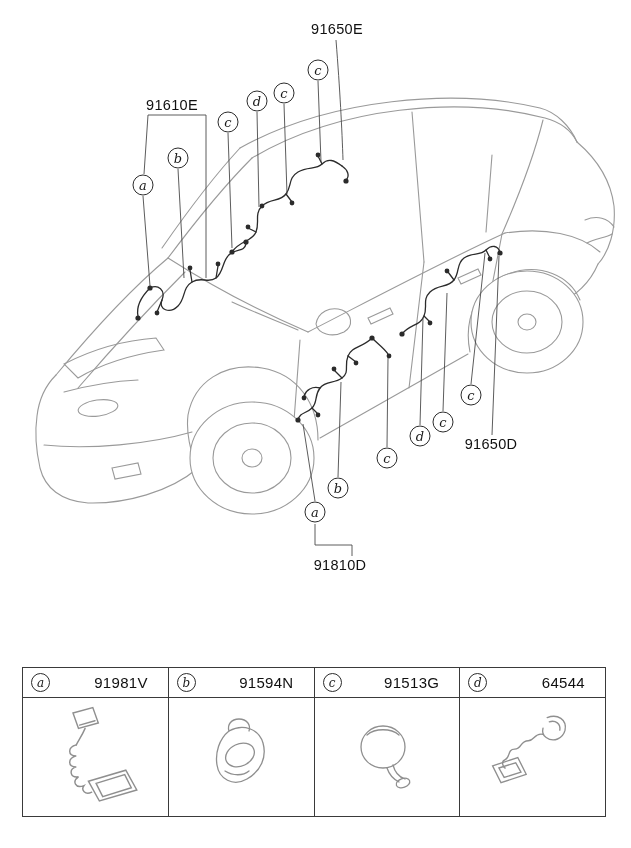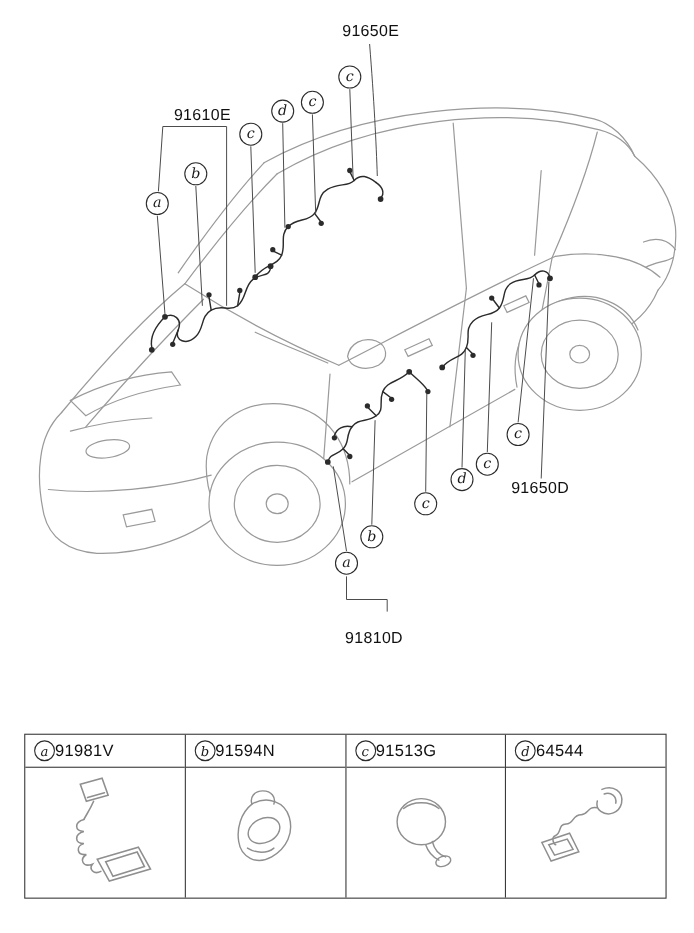--- a/index.html
+++ b/index.html
@@ -28,21 +28,21 @@
   .legend-header{
     height:30px;flex:0 0 30px;border-bottom:1.2px solid #3a3a3a;
     display:flex;align-items:center;padding:0 8px;box-sizing:border-box;
   }
   .legend-letter{
     width:19px;height:19px;flex:0 0 19px;border:1.1px solid #2b2b2b;border-radius:50%;
     box-sizing:border-box;display:flex;align-items:center;justify-content:center;
     font:italic 12px "DejaVu Serif",serif;color:#1a1a1a;background:#fff;
   }
   .legend-part{
-    flex:1;text-align:left;font-size:15px;color:#101010;
+    flex:1;text-align:right;font-size:15px;color:#101010;
     padding-right:12px;letter-spacing:.3px;
   }
   .legend-body{flex:1;display:flex;align-items:center;justify-content:center;}
 </style>
 </head>
 <body>
 
 <div class="page">
 
   <svg class="diagram-art" width="631" height="660" viewBox="0 0 631 660">
@@ -177,23 +177,23 @@
       <path d="M443,411 L447,293"></path>
       <path d="M471,384 L485,253"></path>
 
       <path d="M315,545 L352,545 M315,545 L315,524 M352,545 L352,556"></path>
 
       <path d="M492,435 L499,256"></path>
     </g>
   </svg>
 
   <div class="part-label" style="left:337px;top:21px;">91650E</div>
-  <div class="part-label" style="left:184px;top:97px;">91610E</div>
+  <div class="part-label" style="left:172px;top:97px;">91610E</div>
   <div class="part-label" style="left:491px;top:436px;text-align:right;">91650D</div>
-  <div class="part-label" style="left:340px;top:557px;margin-top:16px;">91810D</div>
+  <div class="part-label" style="left:340px;top:557px;">91810D</div>
 
   <div class="callout" style="left:143px;top:185px;">a</div>
   <div class="callout" style="left:178px;top:158px;">b</div>
   <div class="callout" style="left:228px;top:122px;">c</div>
   <div class="callout" style="left:257px;top:101px;">d</div>
   <div class="callout" style="left:284px;top:93px;">c</div>
   <div class="callout" style="left:318px;top:70px;">c</div>
   <div class="callout" style="left:315px;top:512px;">a</div>
   <div class="callout" style="left:338px;top:488px;">b</div>
   <div class="callout" style="left:387px;top:458px;">c</div>

